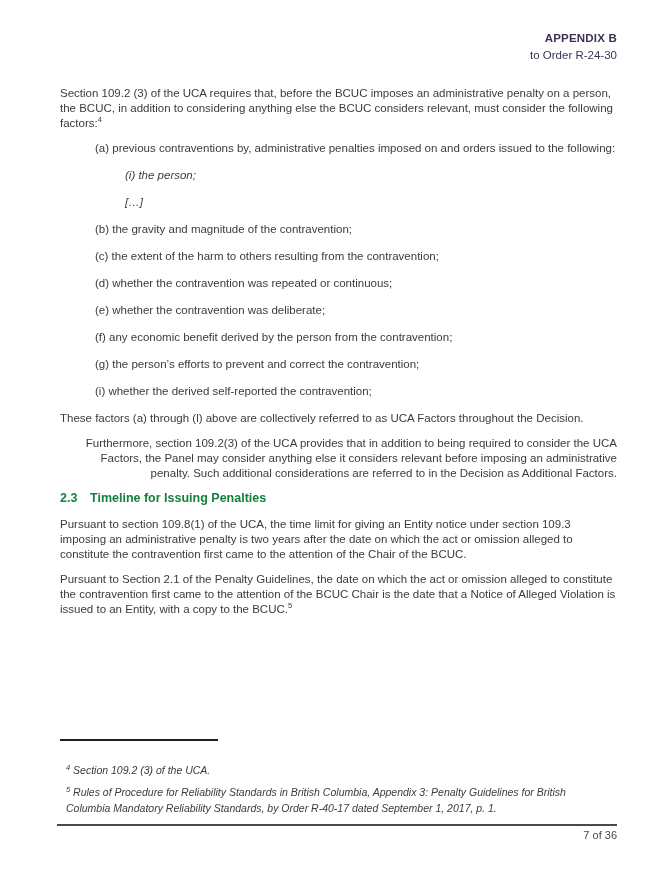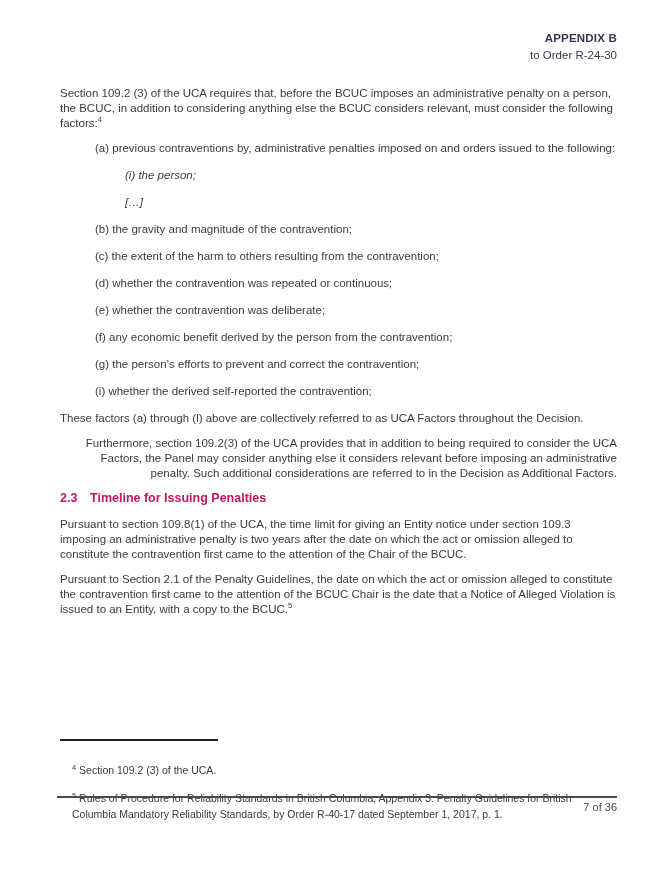--- a/index.html
+++ b/index.html
@@ -48,47 +48,47 @@
     line-height: 0;
     vertical-align: super;
   }
   
   .factor { margin: 0 0 12px 0; }
   .factor.indent-1 { margin-left: 35px; }
   .factor.indent-2 { margin-left: 65px; font-style: italic; }
   .para.furthermore { margin-bottom: 12px; text-align: right; }
   
   .section-heading {
-    color: #be185d;
+    color: #15803d;
     font-weight: bold;
     font-size: 12.5px;
     margin: 0 0 11px 0;
   }
   .section-heading .sec-num { display: inline-block; width: 30px; }
   
   .footnotes {
     position: absolute;
     left: 60px;
     top: 739px;
     width: 557px;
     font-size: 10.5px;
     line-height: 16px;
   }
   .fn-rule {
     width: 158px;
     border-top: 2px solid #1f1f1f;
     margin-bottom: 21px;
   }
-  .footnote { margin: 12px; }
+  .footnote { margin: 6px; font-style: italic; }
   
   .doc-footer {
     position: absolute;
     left: 57px;
     width: 560px;
-    top: 796px;
+    top: 824px;
     border-top: 2px solid #4a4a4a;
     text-align: right;
     padding-top: 3px;
     font-size: 11px;
     color: #4a4458;
   }
 </style>
 </head>
 <body>
 

